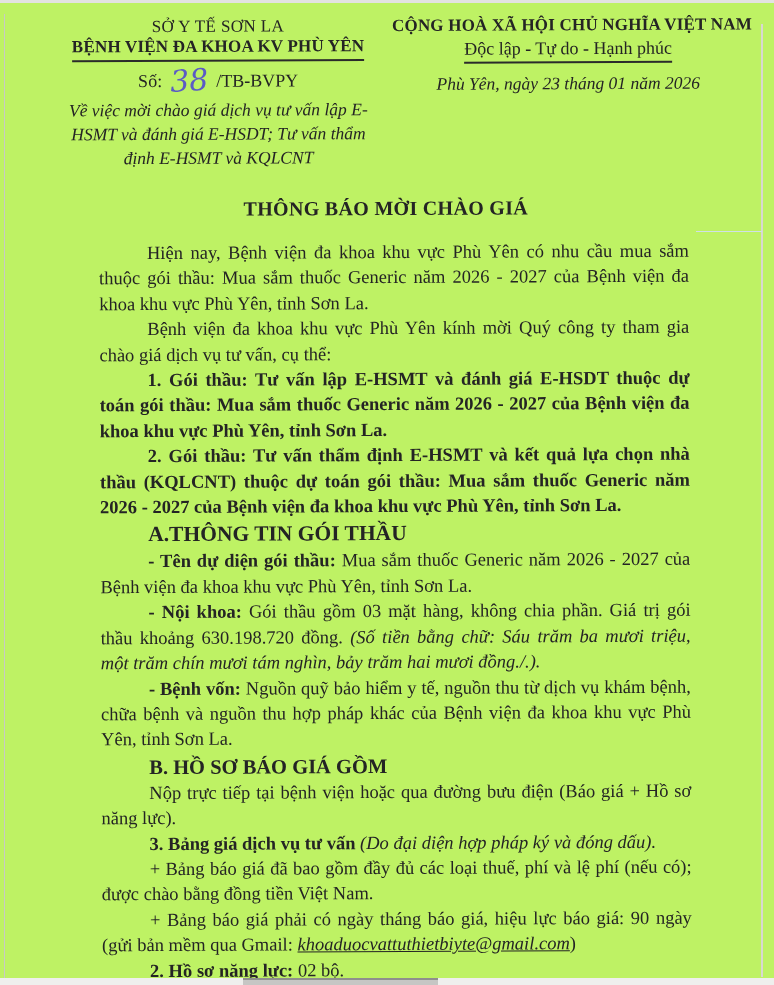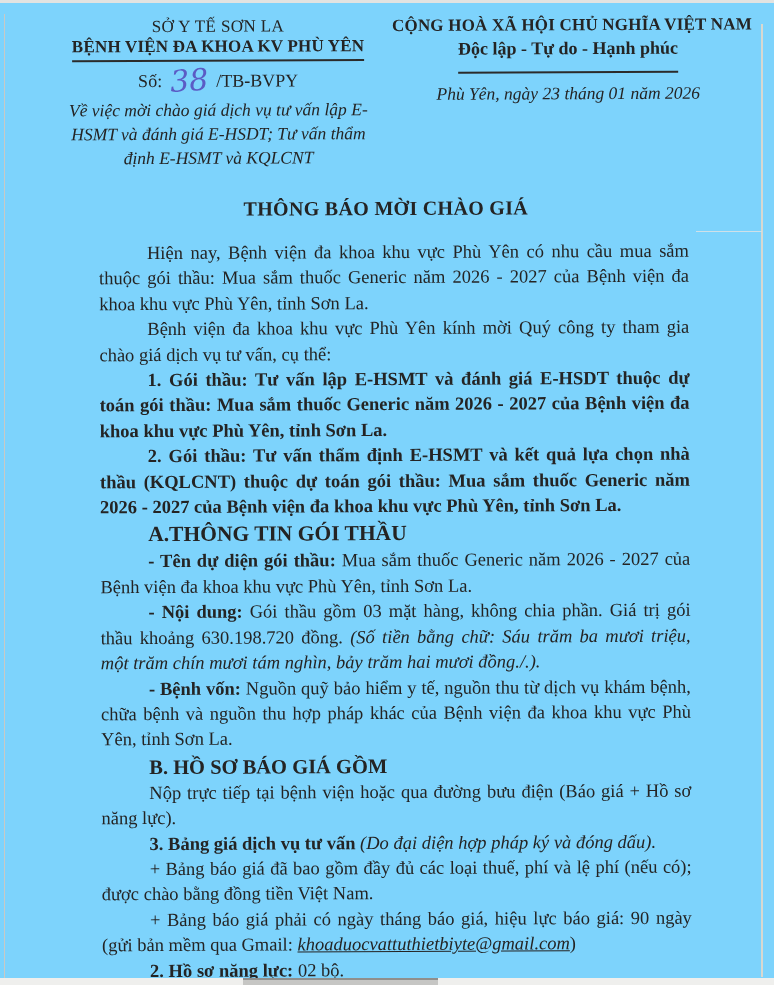--- a/index.html
+++ b/index.html
@@ -1,19 +1,19 @@
 <!DOCTYPE html>
 <html><head>
 <meta charset="utf-8">
 <style>
   html,body{margin:0;padding:0;background:#e8e8e6;}
   .page{
     position:relative;
     width:774px;height:985px;
-    background:#7dd3fc;
+    background:#bef264;
     font-family:"Liberation Serif", serif;
     color:#242424;
     overflow:hidden;
     box-sizing:border-box;
   }
   .sheet{position:relative;width:100%;height:100%;transform:rotate(-0.25deg);}
   
   .edge-top{position:absolute;top:0;left:0;right:0;height:3px;background:#e3e3e1;}
   .edge-left{position:absolute;top:14px;bottom:4px;left:4px;width:1px;background:#c9c9c5;}
   .edge-right{position:absolute;top:24px;bottom:8px;left:761px;width:2px;background:#d8d8d0;}
@@ -24,21 +24,21 @@
   
   .header{display:flex;padding:16px 28px 0 52px;box-sizing:border-box;}
   .h-left{width:336px;text-align:center;}
   .h-right{width:352px;margin-left:auto;text-align:center;}
   .dept{font-size:17px;letter-spacing:.4px;}
   .org{font-size:17px;font-weight:bold;display:inline-block;border-bottom:2px solid #2b2b2b;padding-bottom:3px;letter-spacing:.2px;}
   .so-line{margin-top:4px;font-size:18px;display:flex;justify-content:center;align-items:center;}
   .so-num{color:#5b5bc5;font-size:30px;font-style:italic;font-family:"DejaVu Serif",serif;line-height:1;margin:0 8px;transform:rotate(-3deg);}
   .subject{margin-top:2px;font-style:italic;font-size:17.5px;line-height:24px;width:304px;margin-left:auto;margin-right:auto;}
   .nat1{font-size:17px;font-weight:bold;white-space:nowrap;letter-spacing:.2px;}
-  .nat2{font-size:18px;font-weight:bold;display:inline-block;border-bottom:2px solid #2b2b2b;padding-bottom:12px;margin-top:3px;}
+  .nat2{font-size:18px;font-weight:normal;display:inline-block;border-bottom:2px solid #2b2b2b;padding-bottom:2px;margin-top:3px;}
   .date{margin-top:10px;font-style:italic;font-size:17.5px;}
 
   
   .doc-title{text-align:center;font-weight:bold;font-size:20px;margin-top:28px;letter-spacing:.3px;}
 
   
   .doc-body{padding:20px 84px 0 100px;font-size:18.5px;line-height:25.4px;text-align:justify;}
   .doc-body p{margin:0;text-indent:48px;}
   .bld{font-weight:bold;}
   .itl{font-style:italic;}
@@ -80,21 +80,21 @@
     <div class="doc-body">
       <p>Hiện nay, Bệnh viện đa khoa khu vực Phù Yên có nhu cầu mua sắm thuộc gói thầu: Mua sắm thuốc Generic năm 2026 - 2027 của Bệnh viện đa khoa khu vực Phù Yên, tỉnh Sơn La.</p>
       <p>Bệnh viện đa khoa khu vực Phù Yên kính mời Quý công ty tham gia chào giá dịch vụ tư vấn, cụ thể:</p>
       <p class="bld">1. Gói thầu: Tư vấn lập E-HSMT và đánh giá E-HSDT thuộc dự toán gói thầu: Mua sắm thuốc Generic năm 2026 - 2027 của Bệnh viện đa khoa khu vực Phù Yên, tỉnh Sơn La.</p>
       <p class="bld">2. Gói thầu: Tư vấn thẩm định E-HSMT và kết quả lựa chọn nhà thầu (KQLCNT) thuộc dự toán gói thầu: Mua sắm thuốc Generic năm 2026 - 2027 của Bệnh viện đa khoa khu vực Phù Yên, tỉnh Sơn La.</p>
 
       <p class="h-a">A.THÔNG TIN GÓI THẦU</p>
 
       <p><span class="bld">- Tên dự diện gói thầu:</span><span> Mua sắm thuốc Generic năm 2026 - 2027 của Bệnh viện đa khoa khu vực Phù Yên, tỉnh Sơn La.</span></p>
 
-      <p><span class="bld">- Nội dung:</span><span> Gói thầu gồm 03 mặt hàng, không chia phần. Giá trị gói thầu khoảng 630.198.720 đồng. </span><span class="itl">(Số tiền bằng chữ: Sáu trăm ba mươi triệu, một trăm chín mươi tám nghìn, bảy trăm hai mươi đồng./.).</span></p>
+      <p><span class="bld">- Nội khoa:</span><span> Gói thầu gồm 03 mặt hàng, không chia phần. Giá trị gói thầu khoảng 630.198.720 đồng. </span><span class="itl">(Số tiền bằng chữ: Sáu trăm ba mươi triệu, một trăm chín mươi tám nghìn, bảy trăm hai mươi đồng./.).</span></p>
 
       <p><span class="bld">- Bệnh vốn:</span><span> Nguồn quỹ bảo hiểm y tế, nguồn thu từ dịch vụ khám bệnh, chữa bệnh và nguồn thu hợp pháp khác của Bệnh viện đa khoa khu vực Phù Yên, tỉnh Sơn La.</span></p>
 
       <p class="h-b">B. HỒ SƠ BÁO GIÁ GỒM</p>
 
       <p>Nộp trực tiếp tại bệnh viện hoặc qua đường bưu điện (Báo giá + Hồ sơ năng lực).</p>
 
       <p><span class="bld">3. Bảng giá dịch vụ tư vấn </span><span class="itl">(Do đại diện hợp pháp ký và đóng dấu).</span></p>
 
       <p>+ Bảng báo giá đã bao gồm đầy đủ các loại thuế, phí và lệ phí (nếu có); được chào bằng đồng tiền Việt Nam.</p>

